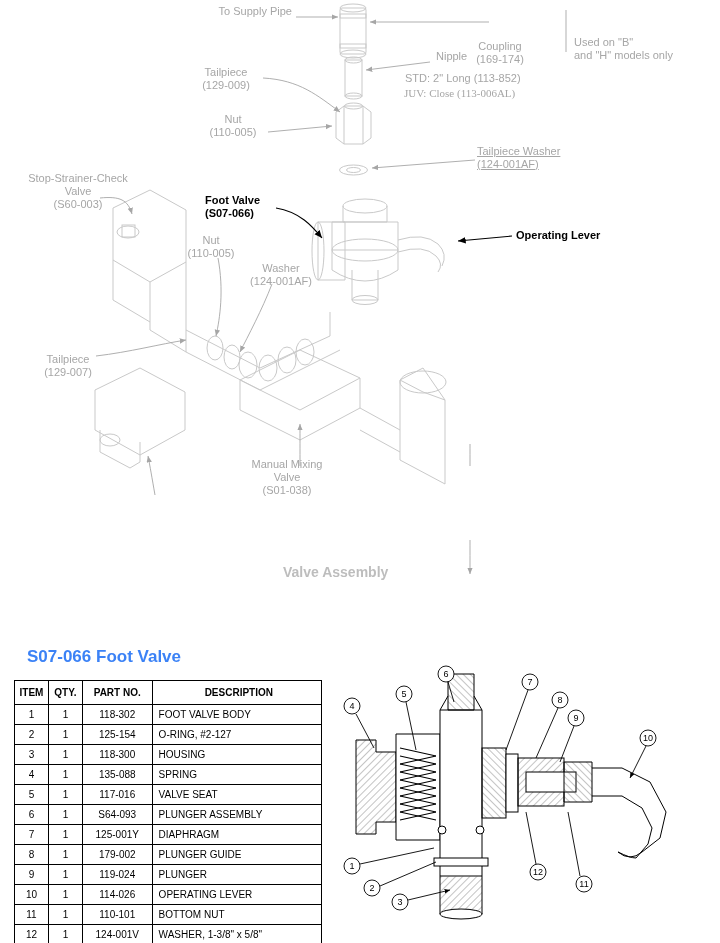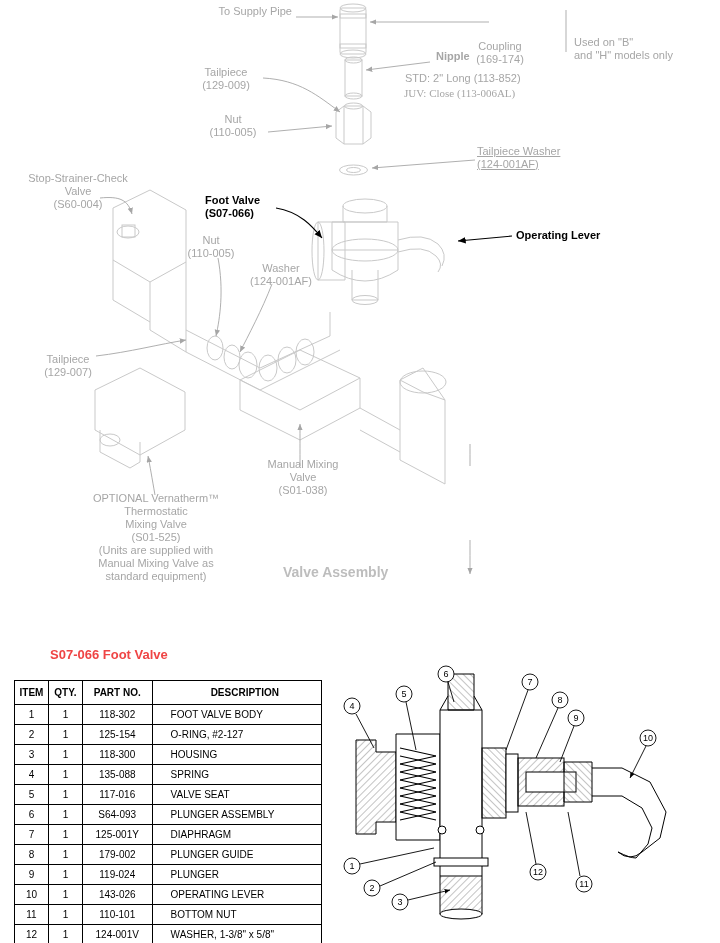--- a/index.html
+++ b/index.html
@@ -48,25 +48,25 @@
     left: 283px;
     top: 564px;
     font-size: 14px;
     font-weight: bold;
     color: #bdbdbd;
   }
 
   
   .section-title {
     position: absolute;
-    left: 50px;
+    left: 27px;
     top: 647px;
-    font-size: 13px;
+    font-size: 17px;
     font-weight: bold;
-    color: #ef4444;
+    color: #3b82f6;
   }
   table.parts {
     position: absolute;
     left: 14px;
     top: 680px;
     border-collapse: collapse;
     font-size: 10px;
     width: 308px;
   }
   table.parts th, table.parts td {
@@ -75,21 +75,21 @@
     text-align: center;
     height: 13px;
   }
   table.parts th {
     font-weight: bold;
     font-size: 10px;
     height: 17px;
   }
   table.parts td.desc, table.parts th.desc {
     text-align: left;
-    padding-left: 18px;
+    padding-left: 6px;
     margin-left: 38px;
   }
   table.parts col.c-item { width: 34px; }
   table.parts col.c-qty  { width: 34px; }
   table.parts col.c-part { width: 70px; }
   table.parts col.c-desc { width: 170px; }
 
   .exploded-svg {
     position: absolute;
     left: 330px;
@@ -208,64 +208,57 @@
   </svg>
 
   <div class="lbl gray right" style="left:192px; top:5px; width:100px;">To Supply Pipe</div>
 
   <div class="lbl gray center" style="left:457px; top:12px; width:86px;margin-top:28px;">Coupling
 (169-174)</div>
 
   <div class="lbl gray left" style="left:574px; top:36px; width:130px;">Used on "B"
 and "H" models only</div>
 
-  <div class="lbl gray left" style="left:436px; top:50px; width:70px;font-weight:bold;">Nipple</div>
+  <div class="lbl gray left" style="left:436px; top:50px; width:70px;">Nipple</div>
 
   <div class="lbl gray left" style="left:405px; top:72px; width:190px;">STD: 2" Long   (113-852)</div>
 
   <div class="lbl gray left" style="left:404px; top:87px; width:190px;font-family:Liberation Serif, serif;">JUV: Close   (113-006AL)</div>
 
   <div class="lbl gray center" style="left:186px; top:66px; width:80px;">Tailpiece
 (129-009)</div>
 
   <div class="lbl gray center" style="left:200px; top:113px; width:66px;">Nut
 (110-005)</div>
 
   <div class="lbl gray left" style="left:477px; top:145px; width:130px;text-decoration:underline;">Tailpiece Washer
 (124-001AF)</div>
 
   <div class="lbl gray center" style="left:8px; top:172px; width:140px;">Stop-Strainer-Check
 Valve
-(S60-004)</div>
+(S60-003)</div>
 
   <div class="lbl dark left" style="left:205px; top:194px; width:90px;">Foot Valve
 (S07-066)</div>
 
   <div class="lbl dark left" style="left:516px; top:229px; width:130px;">Operating Lever</div>
 
   <div class="lbl gray center" style="left:178px; top:234px; width:66px;">Nut
 (110-005)</div>
 
   <div class="lbl gray center" style="left:233px; top:262px; width:96px;">Washer
 (124-001AF)</div>
 
   <div class="lbl gray center" style="left:26px; top:353px; width:84px;">Tailpiece
 (129-007)</div>
 
-  <div class="lbl gray center" style="left:248px; top:458px; width:110px;">Manual Mixing
+  <div class="lbl gray center" style="left:232px; top:458px; width:110px;">Manual Mixing
 Valve
 (S01-038)</div>
 
-  <div class="lbl gray center" style="left:72px; top:492px; width:168px;">OPTIONAL Vernatherm™
-Thermostatic
-Mixing Valve
-(S01-525)
-(Units are supplied with
-Manual Mixing Valve as
-standard equipment)</div>
 
 
   <div class="assembly-caption">Valve Assembly</div>
 
   <div class="section-title">S07-066 Foot Valve</div>
 
   <table class="parts">
     <colgroup>
       <col class="c-item">
         <col class="c-qty">
@@ -331,21 +324,21 @@
       </tr>
       <tr>
         <td>9</td>
         <td>1</td>
         <td>119-024</td>
         <td class="desc">PLUNGER</td>
       </tr>
       <tr>
         <td>10</td>
         <td>1</td>
-        <td>143-026</td>
+        <td>114-026</td>
         <td class="desc">OPERATING LEVER</td>
       </tr>
       <tr>
         <td>11</td>
         <td>1</td>
         <td>110-101</td>
         <td class="desc">BOTTOM NUT</td>
       </tr>
       <tr>
         <td>12</td>

